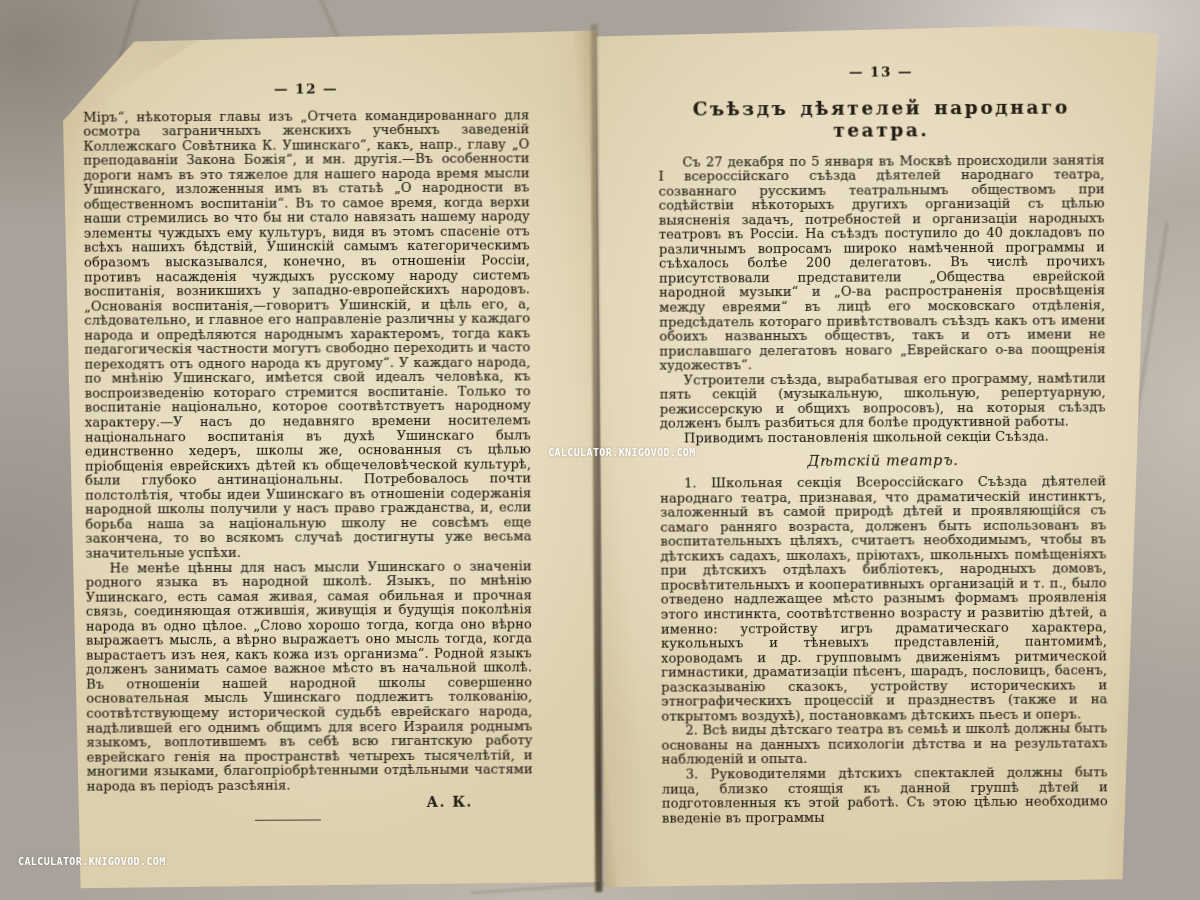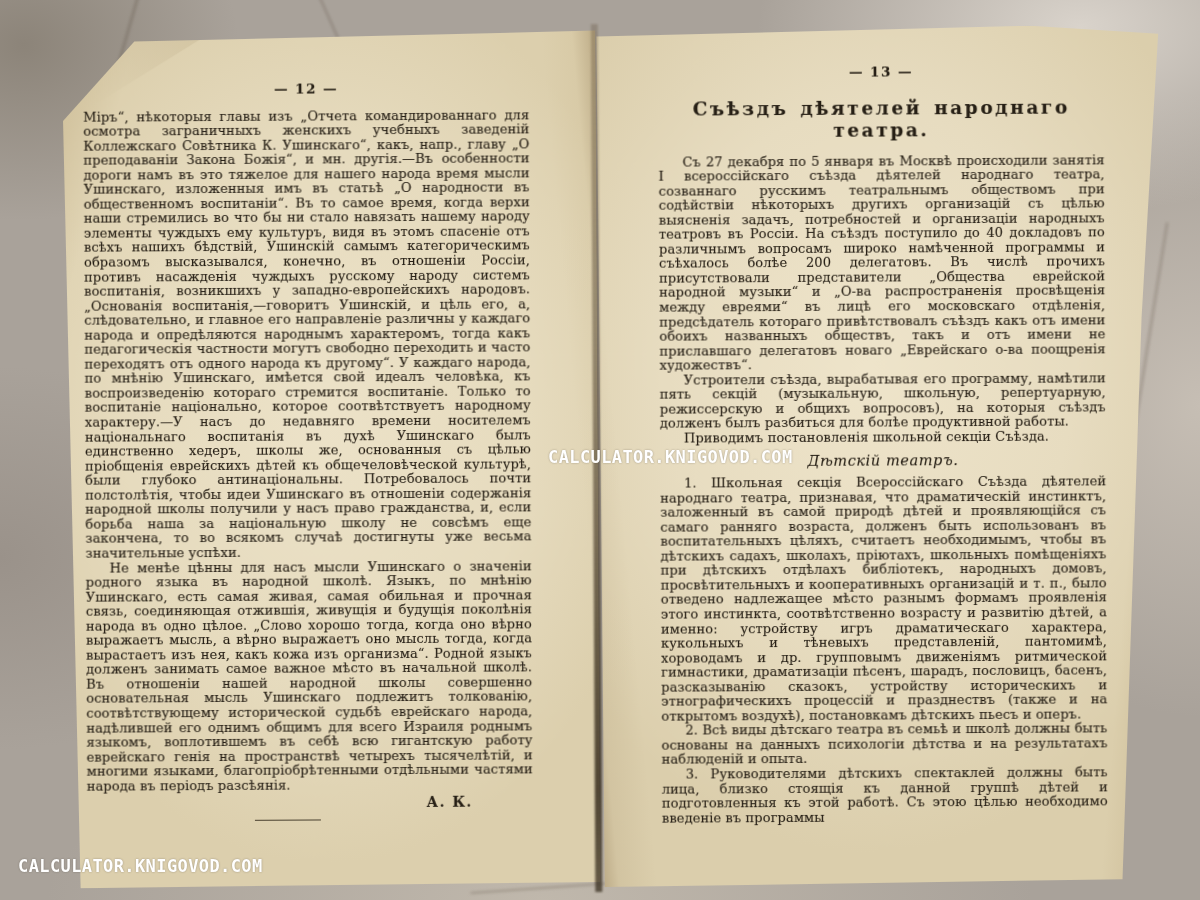--- a/index.html
+++ b/index.html
@@ -75,21 +75,21 @@
   .section-heading{
     margin:9px 0 7px;text-align:center;font-style:italic;font-weight:normal;
     font-size:14.5px;letter-spacing:0.6px;text-indent:0;
   }
   .signature{text-align:right;padding-right:60px;font-weight:bold;font-size:14px;letter-spacing:1.5px;margin-top:3px;}
   .end-rule{width:66px;height:0;border-top:1.5px solid rgba(45,36,22,0.85);margin:9px 0 0 168px;}
 
   .watermark{
     position:absolute;z-index:30;color:#ffffff;
     font-family:"DejaVu Sans Mono","Liberation Mono",monospace;
-    font-weight:bold;font-size:17px;letter-spacing:0.4px;
+    font-weight:bold;font-size:10px;letter-spacing:0.4px;
     text-shadow:0 0 2px rgba(70,65,55,0.45);
   }
   .wm-mid{left:548px;top:447px;}
   .wm-bottom{left:18px;top:856px;}
 </style>
 </head>
 <body>
 
 <div class="photo">
   <div class="vein v1"></div>

